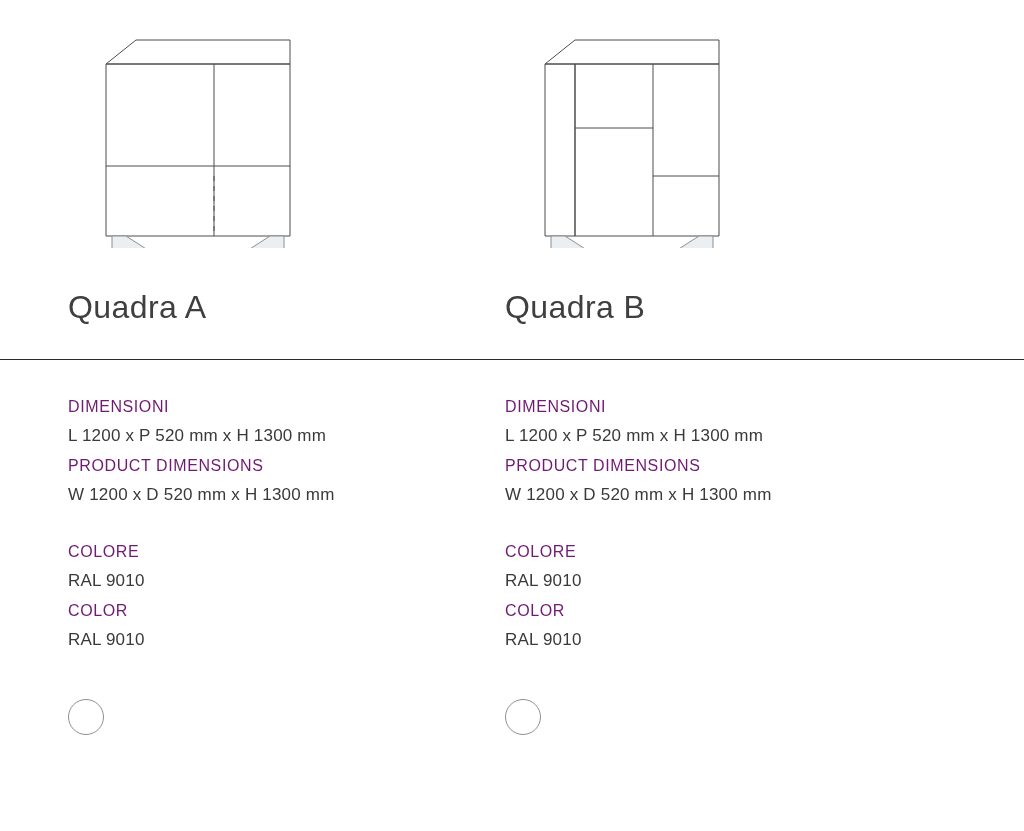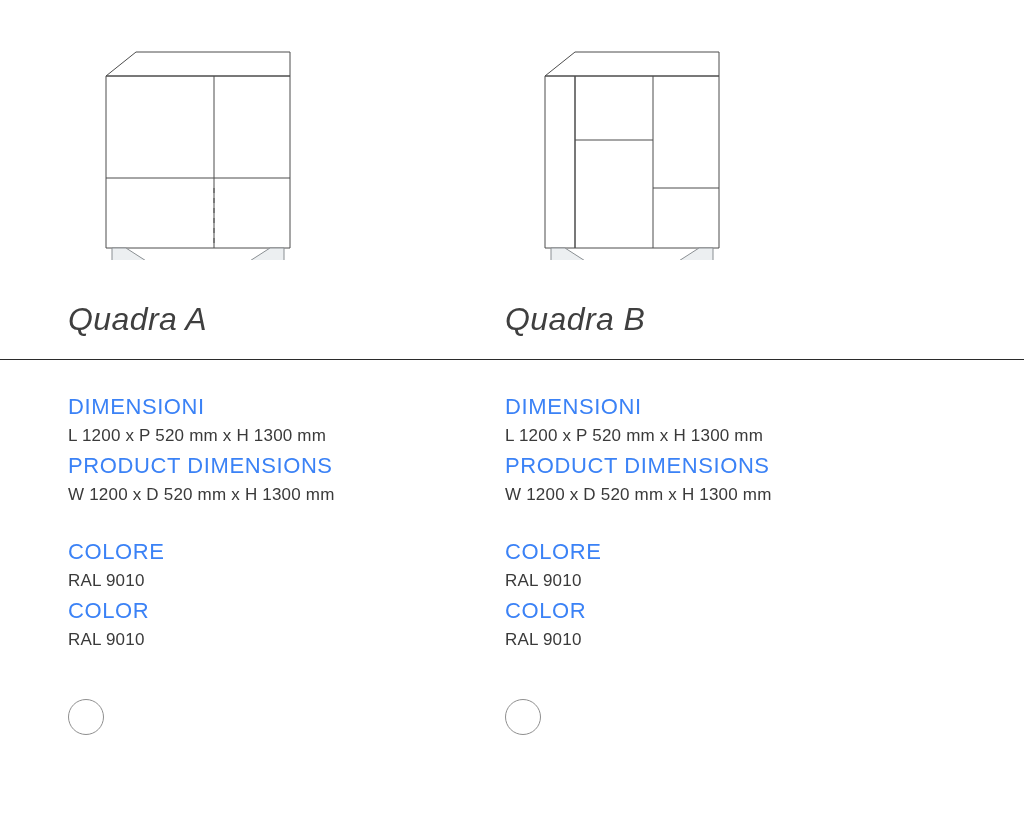--- a/index.html
+++ b/index.html
@@ -24,24 +24,23 @@
   
   .columns {
     position: absolute;
     top: 0;
     left: 0;
     width: 1024px;
     height: 360px;
   }
   .col {
     position: absolute;
-    top: 16px;
+    top: 4px;
     width: 440px;
     height: 347px;
-    font-style: italic;
   }
   .col-a { left: 68px; }
   .col-b { left: 505px; text-align: right; }
 
   .drawing {
     position: absolute;
     top: 24px;
     left: 0;
     width: 260px;
     height: 220px;
@@ -78,23 +77,23 @@
   }
   .spec-col {
     position: absolute;
     top: 0;
     width: 440px;
   }
   .spec-a { left: 68px; }
   .spec-b { left: 505px; }
 
   .spec-label {
-    font-size: 22px;
+    font-size: 16px;
     letter-spacing: 0.6px;
-    color: #3b82f6;
+    color: #701a75;
     line-height: 29px;
     white-space: nowrap;
   }
   .spec-value {
     font-size: 17px;
     letter-spacing: 0.2px;
     color: #3a3a3a;
     line-height: 30px;
     white-space: nowrap;
   }

